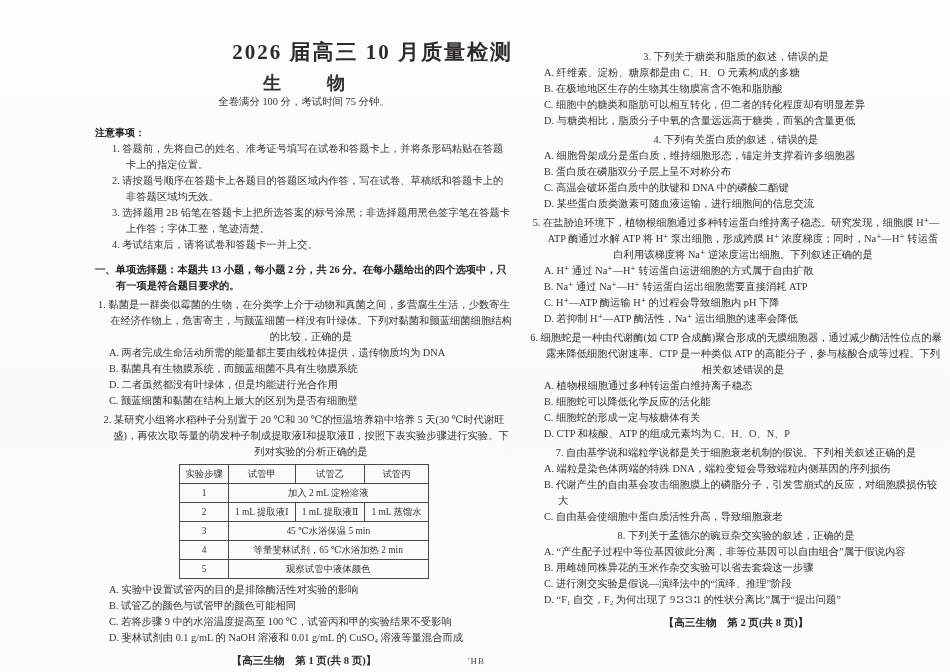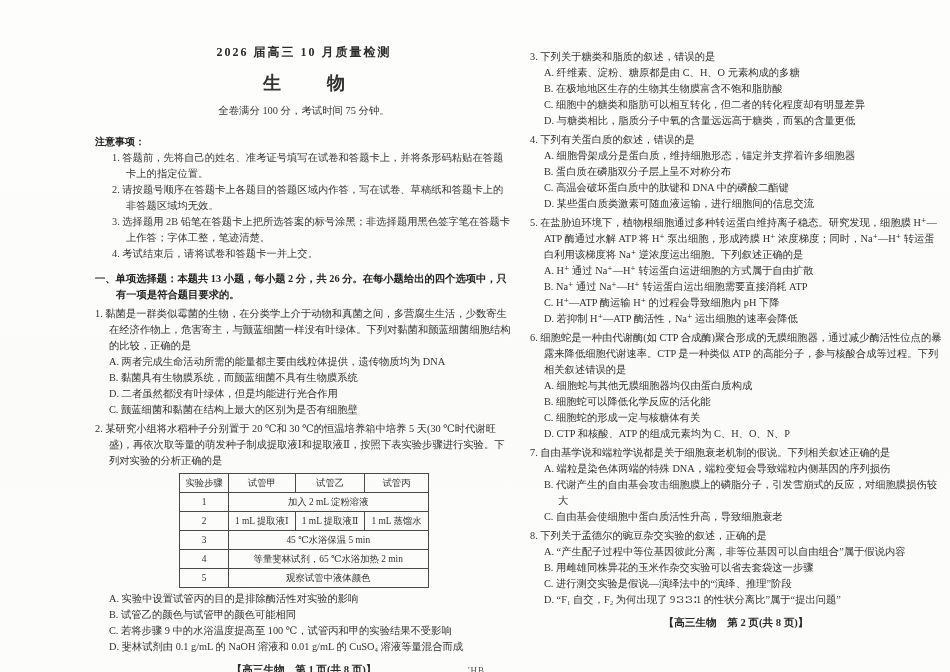--- a/index.html
+++ b/index.html
@@ -7,32 +7,32 @@
   .page{
     position:relative;width:950px;height:672px;
     background:linear-gradient(180deg,#fdfdfc 0%,#fbfbf9 60%,#fcfcfb 100%);
     font-family:"Liberation Serif","DejaVu Serif",serif;
     color:#333231;
   }
   .col{position:absolute;font-size:10.3px;line-height:16px;}
   .col-left{left:95px;top:40px;width:418px;}
   .col-right{left:530px;top:46px;width:412px;}
 
-  .title{text-align:center;font-size:12px;font-weight:bold;letter-spacing:2px;line-height:24px;color:#2c2b2a;}
+  .title{text-align:right;font-size:21px;font-weight:bold;letter-spacing:2px;line-height:24px;color:#2c2b2a;}
   .subject{text-align:center;font-size:18px;font-weight:bold;letter-spacing:14px;text-indent:14px;margin-top:8px;line-height:22px;}
-  .exam-info{text-align:center;margin-top:9px;font-size:10.4px;color:#3a3938;}
+  .exam-info{text-align:center;font-size:10.4px;color:#3a3938;}
 
   .notice-heading{font-weight:bold;font-size:10px;margin-top:15px;color:#262524;}
   .notice-list{margin-left:17px;}
   .notice-item{padding-left:14px;text-indent:-14px;color:#3a3938;}
 
   .section-heading{font-weight:bold;margin-top:9px;padding-left:21px;text-indent:-21px;color:#262524;}
 
   .question{margin-top:3px;}
-  .stem{padding-left:14px;text-indent:-14px;}
+  .stem{padding-left:14px;text-indent:-14px;text-align:center;}
   .option{margin-left:14px;padding-left:14px;text-indent:-14px;}
 
   table.exp{border-collapse:collapse;margin:4px auto 3px auto;font-size:9.4px;line-height:12px;color:#333231;}
   table.exp th,table.exp td{border:1px solid #4a4947;padding:3px 6px;text-align:center;font-weight:normal;}
   table.exp th{padding:3px 5px;margin-top:8px;}
 
   .footer{position:relative;text-align:center;font-weight:bold;margin-top:7px;font-size:10.6px;color:#2c2b2a;}
   .footer .mark{position:absolute;right:28px;top:0;font-weight:normal;font-size:9px;color:#55534f;letter-spacing:1px;}
 </style>
 </head>
@@ -133,21 +133,21 @@
     <div class="question">
       <div class="stem"><span>5.</span> <span>在盐胁迫环境下，植物根细胞通过多种转运蛋白维持离子稳态。研究发现，细胞膜 H⁺—ATP 酶通过水解 ATP 将 H⁺ 泵出细胞，形成跨膜 H⁺ 浓度梯度；同时，Na⁺—H⁺ 转运蛋白利用该梯度将 Na⁺ 逆浓度运出细胞。下列叙述正确的是</span></div>
       <div class="option">A. H⁺ 通过 Na⁺—H⁺ 转运蛋白运进细胞的方式属于自由扩散</div>
       <div class="option">B. Na⁺ 通过 Na⁺—H⁺ 转运蛋白运出细胞需要直接消耗 ATP</div>
       <div class="option">C. H⁺—ATP 酶运输 H⁺ 的过程会导致细胞内 pH 下降</div>
       <div class="option">D. 若抑制 H⁺—ATP 酶活性，Na⁺ 运出细胞的速率会降低</div>
     </div>
 
     <div class="question">
       <div class="stem"><span>6.</span> <span>细胞蛇是一种由代谢酶(如 CTP 合成酶)聚合形成的无膜细胞器，通过减少酶活性位点的暴露来降低细胞代谢速率。CTP 是一种类似 ATP 的高能分子，参与核酸合成等过程。下列相关叙述错误的是</span></div>
-      <div class="option">A. 细胞蛇与其他无膜细胞器均仅由蛋白质构成</div>
+      <div class="option">A. 植物根细胞通过多种转运蛋白维持离子稳态</div>
       <div class="option">B. 细胞蛇可以降低化学反应的活化能</div>
       <div class="option">C. 细胞蛇的形成一定与核糖体有关</div>
       <div class="option">D. CTP 和核酸、ATP 的组成元素均为 C、H、O、N、P</div>
     </div>
 
     <div class="question">
       <div class="stem"><span>7.</span> <span>自由基学说和端粒学说都是关于细胞衰老机制的假说。下列相关叙述正确的是</span></div>
       <div class="option">A. 端粒是染色体两端的特殊 DNA，端粒变短会导致端粒内侧基因的序列损伤</div>
       <div class="option">B. 代谢产生的自由基会攻击细胞膜上的磷脂分子，引发雪崩式的反应，对细胞膜损伤较大</div>
       <div class="option">C. 自由基会使细胞中蛋白质活性升高，导致细胞衰老</div>

